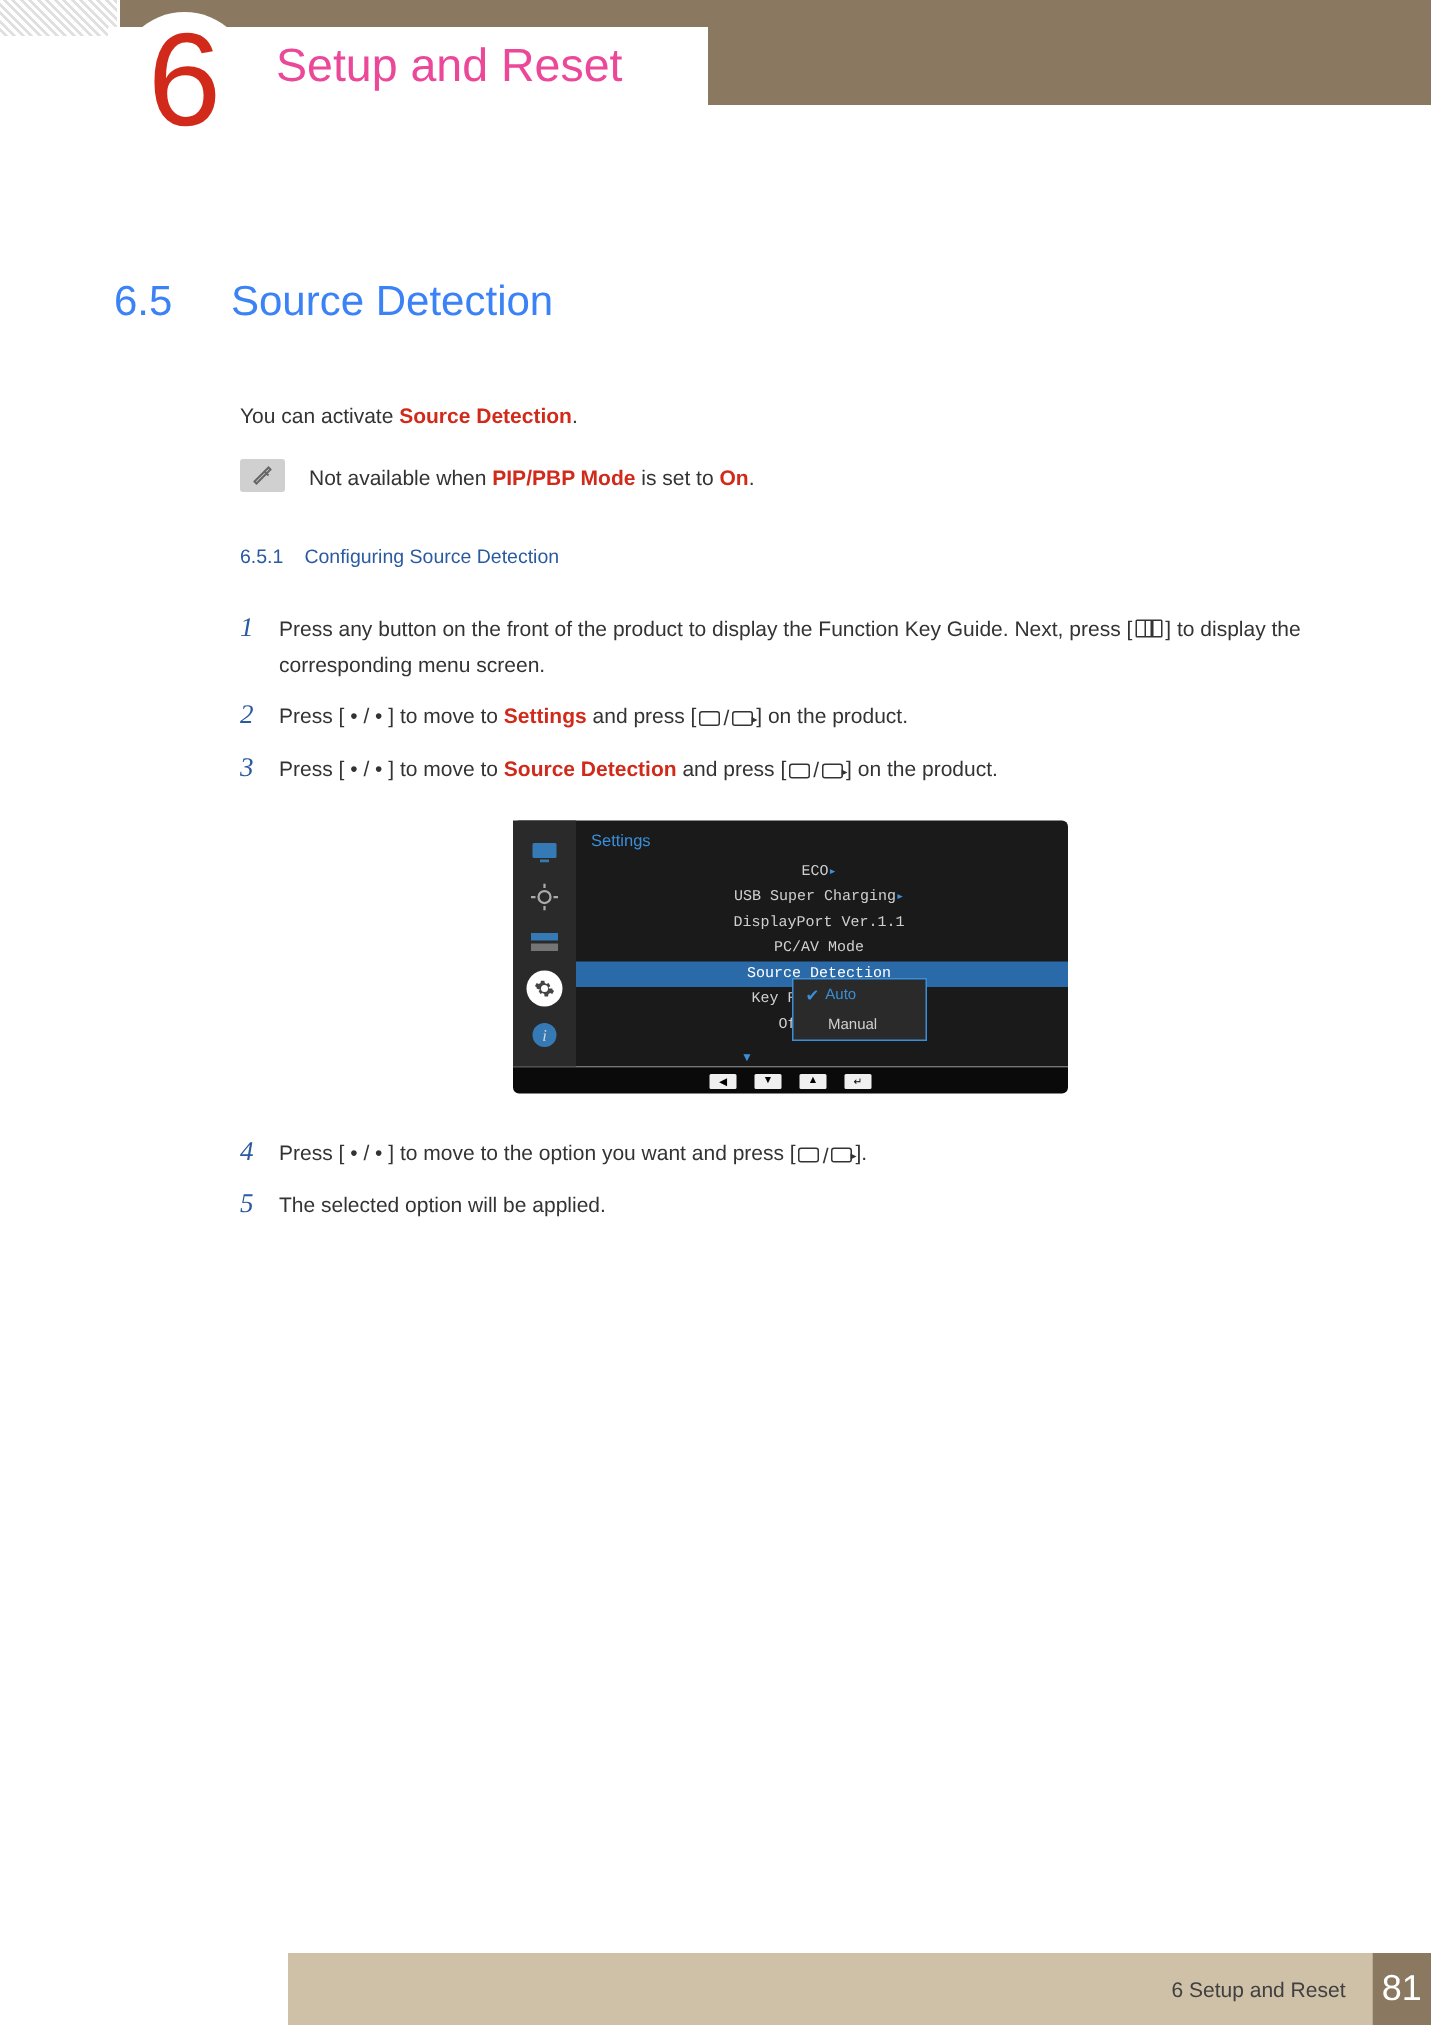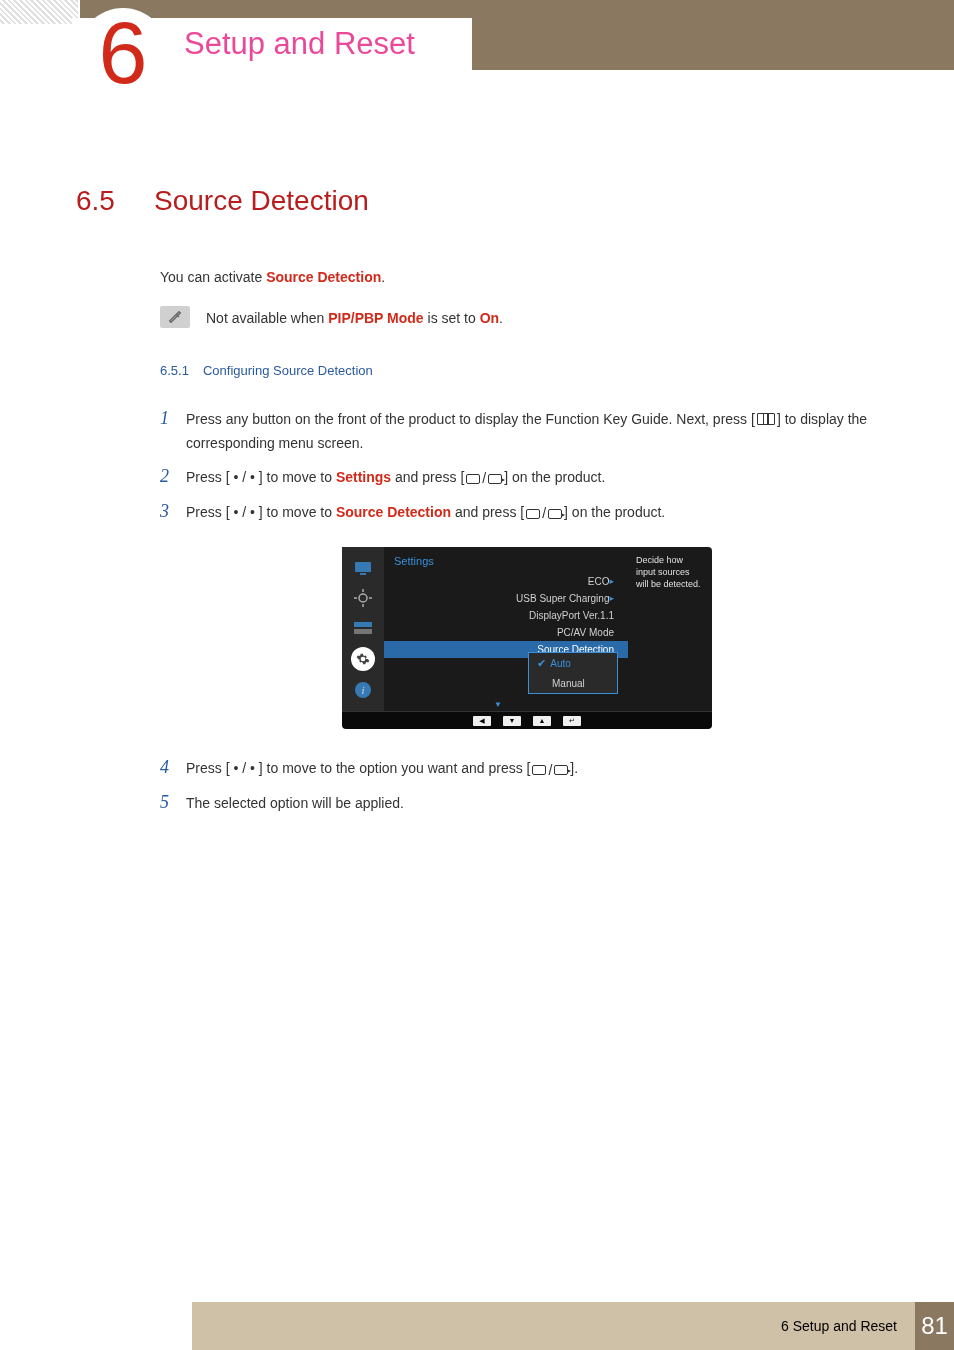--- a/index.html
+++ b/index.html
@@ -25,21 +25,21 @@
     .chapter-num {
       font-size: 88px; font-weight: normal; font-family: Arial;
       color: #d22a1a; line-height: 1;
     }
     .chapter-title {
       position: absolute; top: 26px; left: 184px;
       font-size: 31px; color: #ec4899; font-weight: normal;
     }
     .white-underlay { position: absolute; top: 18px; left: 72px; width: 400px; height: 62px; background: #fff; }
     .content { position: absolute; top: 185px; left: 76px; right: 60px; }
-    .section-heading { color: #b91c1c; font-size: 28px; font-weight: normal; margin-bottom: 50px; }
+    .section-heading { color: #3b82f6; font-size: 28px; font-weight: normal; margin-bottom: 50px; }
     .section-num { display: inline-block; width: 78px; }
     .intro { margin-left: 84px; font-size: 14px; margin-bottom: 18px; line-height: 1.5; }
     .term-highlight { color: #d22a1a; font-weight: bold; }
     .note-row { display: flex; align-items: flex-start; margin-left: 84px; margin-bottom: 34px; }
     .note-icon {
       width: 30px; height: 22px; background: #d0d0d0; margin-right: 16px;
       display: flex; align-items: center; justify-content: center; flex-shrink: 0;
       border-radius: 2px;
     }
     .note-icon svg { width: 16px; height: 16px; }
@@ -75,21 +75,21 @@
     }
     .osd-sidebar {
       width: 42px; background: #2a2a2a; display: flex; flex-direction: column;
       align-items: center; padding: 10px 0; gap: 8px;
     }
     .osd-sb-icon { width: 22px; height: 22px; display: flex; align-items: center; justify-content: center; opacity: 0.8; }
     .osd-sb-icon.active { opacity: 1; }
     .osd-sb-icon.gear { background: #fff; border-radius: 50%; width: 24px; height: 24px; }
     .osd-main { flex: 1; padding: 8px 0 0; position: relative; }
     .osd-title { color: #3a8fd8; font-size: 11px; padding: 0 10px 6px; }
-    .osd-row { display: flex; justify-content: flex-end; padding: 3px 14px 3px 10px; font-size: 10px; }
+    .osd-row { display: flex; justify-content: center; padding: 3px 14px 3px 10px; font-size: 10px; font-family: Liberation Mono, monospace; }
     .osd-row.sel { background: #2a6aa8; color: #fff; }
     .osd-arrow { color: #3a8fd8; font-size: 9px; }
     .osd-scroll { position: absolute; left: 110px; bottom: 2px; color: #3a8fd8; font-size: 8px; }
     .osd-popup {
       position: absolute; left: 144px; top: 105px; width: 90px;
       border: 1px solid #3a8fd8; background: #2a2a2a;
     }
     .osd-popup-row { padding: 4px 8px; font-size: 10px; display: flex; align-items: center; gap: 4px; }
     .osd-popup-row.sel { color: #3a8fd8; }
     .check { color: #3a8fd8; font-size: 11px; }
@@ -106,21 +106,21 @@
     .bullet-list { margin-left: 120px; margin-bottom: 14px; }
     .bullet-item { display: flex; align-items: baseline; margin-bottom: 8px; font-size: 14px; }
     .bullet { width: 4px; height: 4px; background: #2a5aa0; border-radius: 50%; margin-right: 18px; margin-top: 7px; flex-shrink: 0; }
 
     .footer {
       position: absolute; bottom: 0; left: 0; right: 0; height: 48px;
       display: flex; align-items: stretch;
     }
     .footer-tan { flex: 1; background: #cfc0a8; margin-left: 96px; display: flex; justify-content: flex-end; align-items: center; padding-right: 18px; }
     .footer-left-bar { width: 96px; background: #fff; }
-    .footer-chapter { color: #000000; font-size: 14px; }
+    .footer-chapter { color: #404040; font-size: 14px; }
     .footer-page {
       width: 39px; background: #8a7860; color: #fff; font-size: 24px;
       display: flex; align-items: center; justify-content: center;
     }
   </style>
 </head>
 <body>
 
 <div class="top-bar">
   <div class="diag-stripes"></div>
@@ -244,21 +244,20 @@
             <div class="osd-popup-row sel">
                 <span class="check">✔</span>
                 <span>Auto</span>
               </div>
             <div class="osd-popup-row">
                 <span style="width:11px;"></span>
                 <span>Manual</span>
               </div>
           </div>
         </div>
-        <div class="osd-help">Decide how input sources will be detected.</div>
       </div>
       <div class="osd-bottom">
         <div class="osd-btn">◀</div>
         <div class="osd-btn">▼</div>
         <div class="osd-btn">▲</div>
         <div class="osd-btn">↵</div>
       </div>
     </div>
 
 

